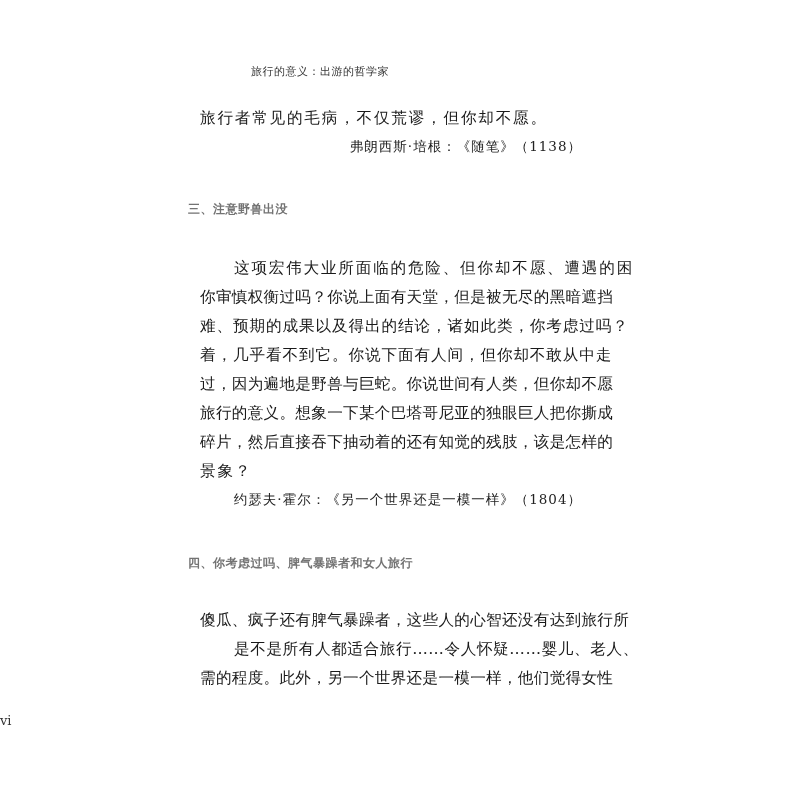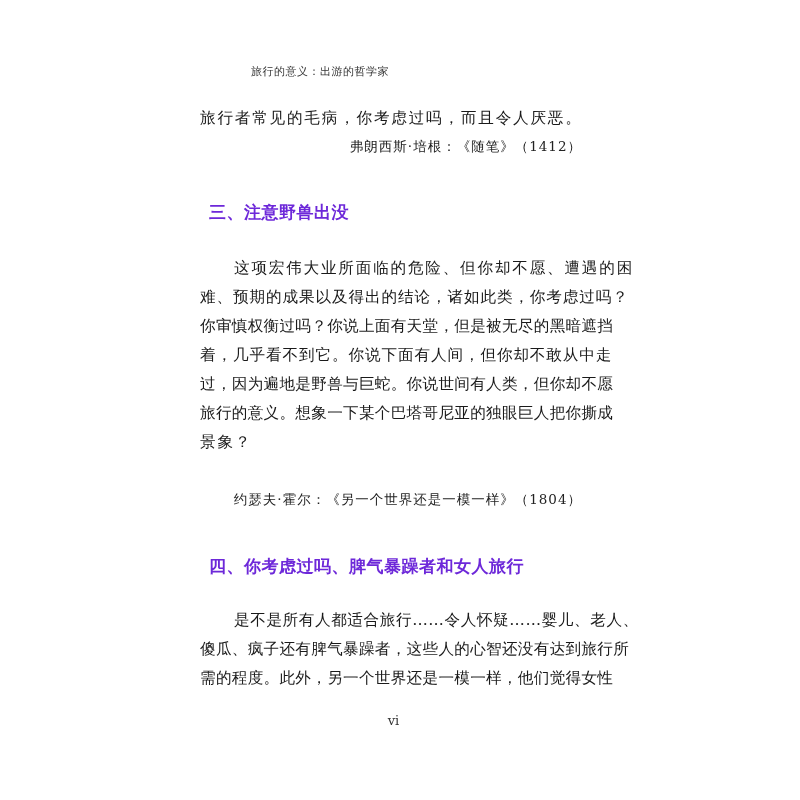--- a/index.html
+++ b/index.html
@@ -5,50 +5,51 @@
   html, body { margin: 0; padding: 0; background: #ffffff; }
   body { width: 800px; height: 800px; position: relative; overflow: hidden;
          font-family: "DejaVu Serif", "Liberation Serif", serif; color: #1a1a1a; }
   .page { position: absolute; left: 0; top: 0; width: 800px; height: 800px; }
   .running-head { position: absolute; top: 64px; left: 0; width: 640px; text-align: center;
                   font-family: "DejaVu Sans", "Liberation Sans", sans-serif; font-size: 11px; color: #333; letter-spacing: 0.5px; }
   .text { position: absolute; left: 200px; width: 383px; }
   .line { font-size: 15.6px; letter-spacing: 1.8px; white-space: nowrap; height: 29px; line-height: 29px; }
   .indent { padding-left: 34px; }
   .attrib { position: absolute; right: 218px; font-size: 13.5px; letter-spacing: 1px; white-space: nowrap; color: #222; }
-  .heading { position: absolute; left: 209px; font-family: "DejaVu Sans", "Liberation Sans", sans-serif;
-             font-weight: bold; font-size: 17px; letter-spacing: 0.5px; color: #6d28d9; }
-  .folio { position: absolute; top: 713px; left: 0; width: 787px; text-align: center; font-size: 13px; color: #333; }
+  .heading { position: absolute; left: 188px; font-family: "DejaVu Sans", "Liberation Sans", sans-serif;
+             font-weight: bold; font-size: 12px; letter-spacing: 0.5px; color: #737373; }
+  .folio { position: absolute; top: 713px; left: 0; width: 787px; text-align: left; font-size: 13px; color: #333; }
 </style>
 </head>
 <body>
 
 <div class="page">
   <div class="running-head">旅行的意义：出游的哲学家</div>
 
   <div class="text" style="top:104px;">
-    <div class="line">旅行者常见的毛病，你考虑过吗，而且令人厌恶。</div>
+    <div class="line">旅行者常见的毛病，不仅荒谬，但你却不愿。</div>
   </div>
-  <div class="attrib" style="top:138px;">弗朗西斯·培根：《随笔》（1412）</div>
+  <div class="attrib" style="top:138px;">弗朗西斯·培根：《随笔》（1138）</div>
 
   <div class="heading" style="top:201px;">三、注意野兽出没</div>
 
   <div class="text" style="top:254px;">
     <div class="line indent">这项宏伟大业所面临的危险、但你却不愿、遭遇的困</div>
+    <div class="line" style="letter-spacing:0.3px">你审慎权衡过吗？你说上面有天堂，但是被无尽的黑暗遮挡</div>
     <div class="line" style="letter-spacing:0.9px">难、预期的成果以及得出的结论，诸如此类，你考虑过吗？</div>
-    <div class="line" style="letter-spacing:0.3px">你审慎权衡过吗？你说上面有天堂，但是被无尽的黑暗遮挡</div>
     <div class="line" style="letter-spacing:0.9px">着，几乎看不到它。你说下面有人间，但你却不敢从中走</div>
     <div class="line" style="letter-spacing:0.3px">过，因为遍地是野兽与巨蛇。你说世间有人类，但你却不愿</div>
     <div class="line" style="letter-spacing:0.3px">旅行的意义。想象一下某个巴塔哥尼亚的独眼巨人把你撕成</div>
+    <div class="line" style="letter-spacing:0.3px">碎片，然后直接吞下抽动着的还有知觉的残肢，该是怎样的</div>
     <div class="line">景象？</div>
   </div>
   <div class="attrib" style="top:491px;">约瑟夫·霍尔：《另一个世界还是一模一样》（1804）</div>
 
   <div class="heading" style="top:555px;">四、你考虑过吗、脾气暴躁者和女人旅行</div>
 
   <div class="text" style="top:606px;">
+    <div class="line" style="letter-spacing:0.3px">傻瓜、疯子还有脾气暴躁者，这些人的心智还没有达到旅行所</div>
     <div class="line indent" style="letter-spacing:0.6px">是不是所有人都适合旅行……令人怀疑……婴儿、老人、</div>
-    <div class="line" style="letter-spacing:0.3px">傻瓜、疯子还有脾气暴躁者，这些人的心智还没有达到旅行所</div>
     <div class="line" style="letter-spacing:0.3px">需的程度。此外，另一个世界还是一模一样，他们觉得女性</div>
   </div>
 
   <div class="folio">vi</div>
 </div>
 
 </body></html>

